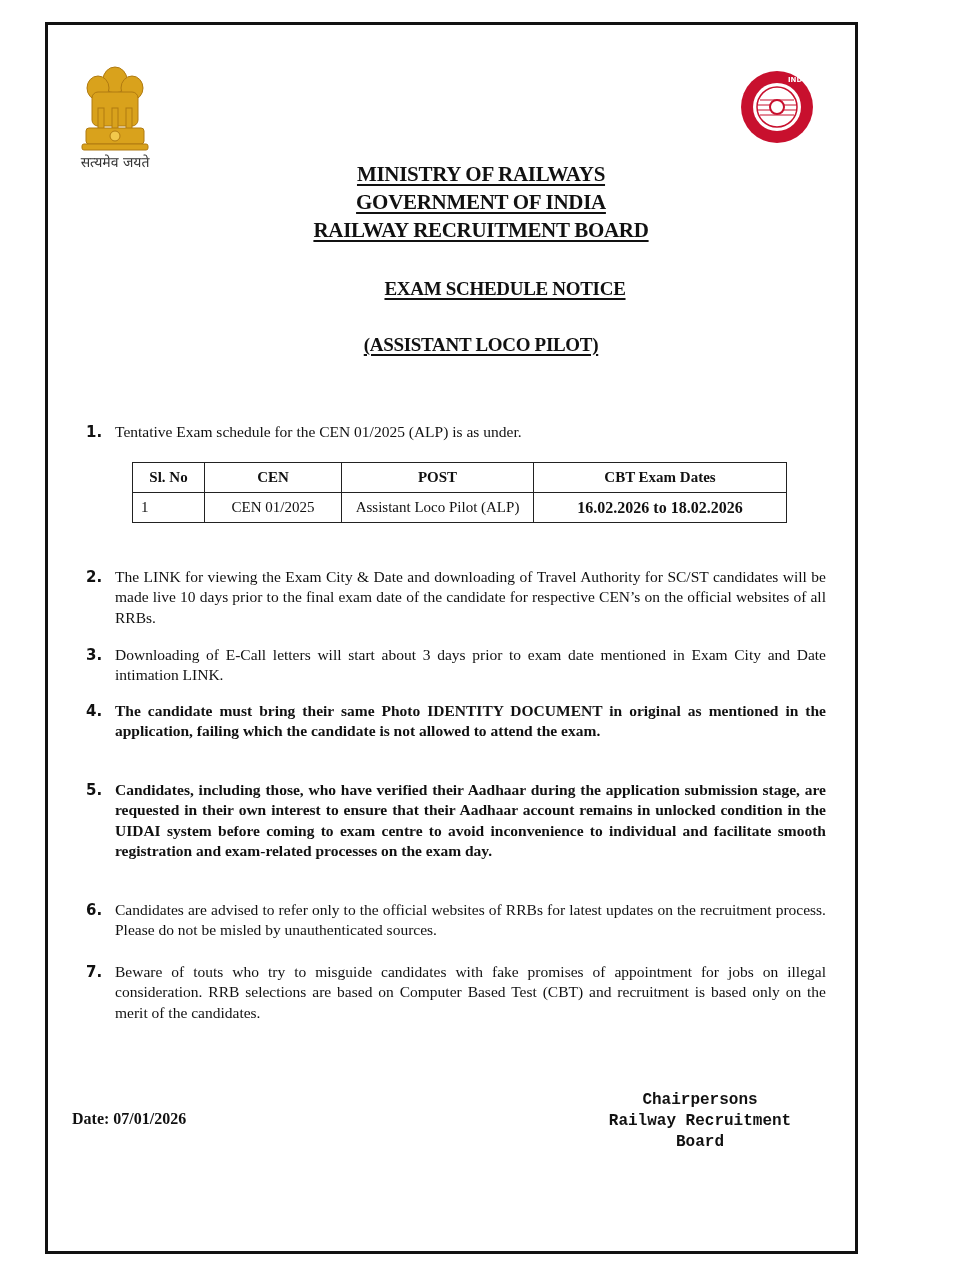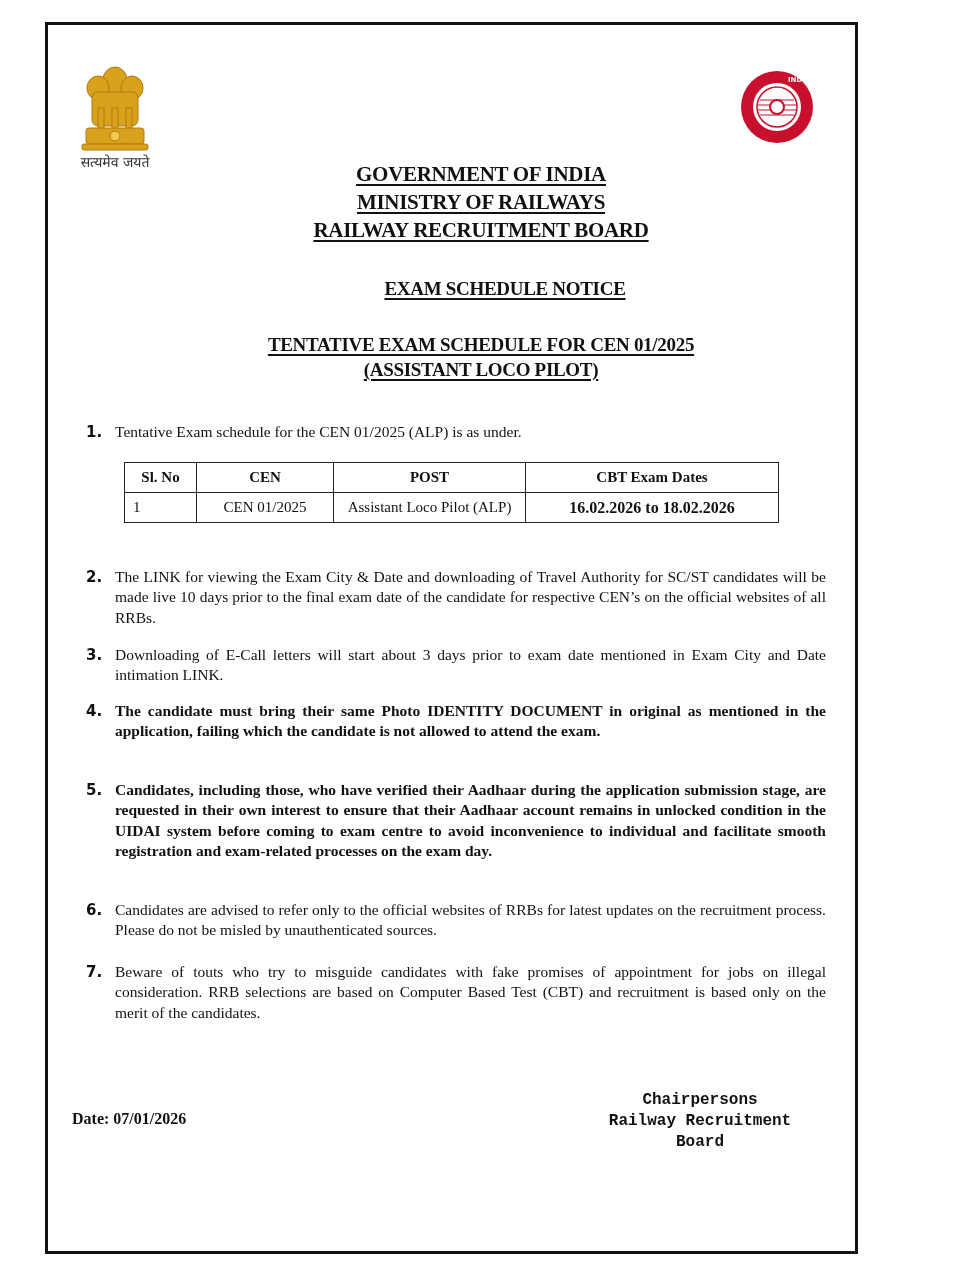--- a/index.html
+++ b/index.html
@@ -15,21 +15,21 @@
          text-decoration: underline; text-decoration-thickness: 2px; text-underline-offset: 3px;
          font-family: "Liberation Serif", serif; letter-spacing: -0.3px; }
   .h1 { top: 160px; font-size: 21px; line-height: 28px; }
   .h2 { top: 278px; font-size: 19px; padding-left: 24px; }
   .h3 { top: 332px; font-size: 19px; line-height: 25px; }
   .para { position: absolute; left: 86px; width: 740px; font-size: 15.5px; line-height: 20.3px;
           font-family: "Liberation Serif", serif; text-align: justify; }
   .para .num { position: absolute; left: 0; top: 0; font-weight: bold; font-family: "DejaVu Sans", sans-serif; font-size: 15px; }
   .para .txt { display: block; margin-left: 29px; }
   .bold .txt { font-weight: bold; }
-  table.sched { position: absolute; left: 124px; top: 462px; border-collapse: collapse;
+  table.sched { position: absolute; left: 132px; top: 462px; border-collapse: collapse;
                 font-family: "Liberation Serif", serif; font-size: 15px; }
   table.sched th, table.sched td { border: 1.5px solid #222; height: 29px; padding: 0 8px; }
   table.sched th { font-weight: bold; text-align: center; }
   .c1 { width: 55px; } .c2 { width: 120px; } .c3 { width: 175px; } .c4 { width: 236px; }
   td.left { text-align: left; } td.center { text-align: center; }
   td.dates { font-weight: bold; font-size: 16px; text-align: center; }
   .date { position: absolute; left: 72px; top: 1110px; font-weight: bold; font-size: 16px; }
   .sign { position: absolute; left: 580px; top: 1090px; width: 240px; text-align: center;
           font-weight: bold; font-size: 16px; line-height: 21px; font-family: Liberation Mono, monospace; }
 </style>
@@ -62,29 +62,28 @@
     <line x1="30" y1="30" x2="64" y2="30"></line>
     <line x1="28" y1="35" x2="66" y2="35"></line>
     <line x1="28" y1="40" x2="66" y2="40"></line>
     <line x1="30" y1="45" x2="64" y2="45"></line>
   </g>
   <circle cx="47" cy="37" r="7" fill="#ffffff" stroke="#c8102e" stroke-width="2"></circle>
   <text x="58" y="12" font-size="7" fill="#fff" font-family="DejaVu Sans, sans-serif" font-weight="bold">INDIAN</text>
 </svg>
 
 <div class="hdr h1">
+  <div>MINISTRY OF RAILWAYS</div>
   <div>GOVERNMENT OF INDIA</div>
-  <div>MINISTRY OF RAILWAYS</div>
   <div>RAILWAY RECRUITMENT BOARD</div>
 </div>
 
 <div class="hdr h2">EXAM SCHEDULE NOTICE</div>
 
 <div class="hdr h3">
-  <div>TENTATIVE EXAM SCHEDULE FOR CEN 01/2025</div>
   <div>(ASSISTANT LOCO PILOT)</div>
 </div>
 
 <div class="para" style="top:422px;">
   <span class="num">1.</span>
   <span class="txt">Tentative Exam schedule for the CEN 01/2025 (ALP) is as under.</span>
 </div>
 
 <table class="sched">
   <thead>

